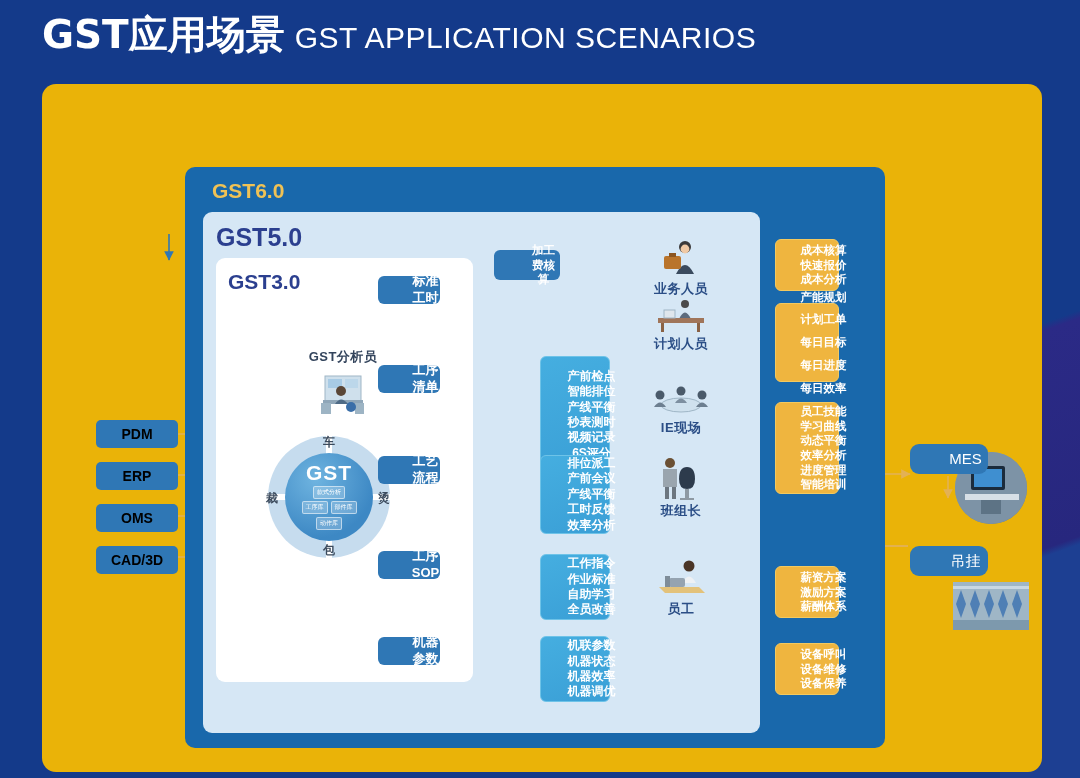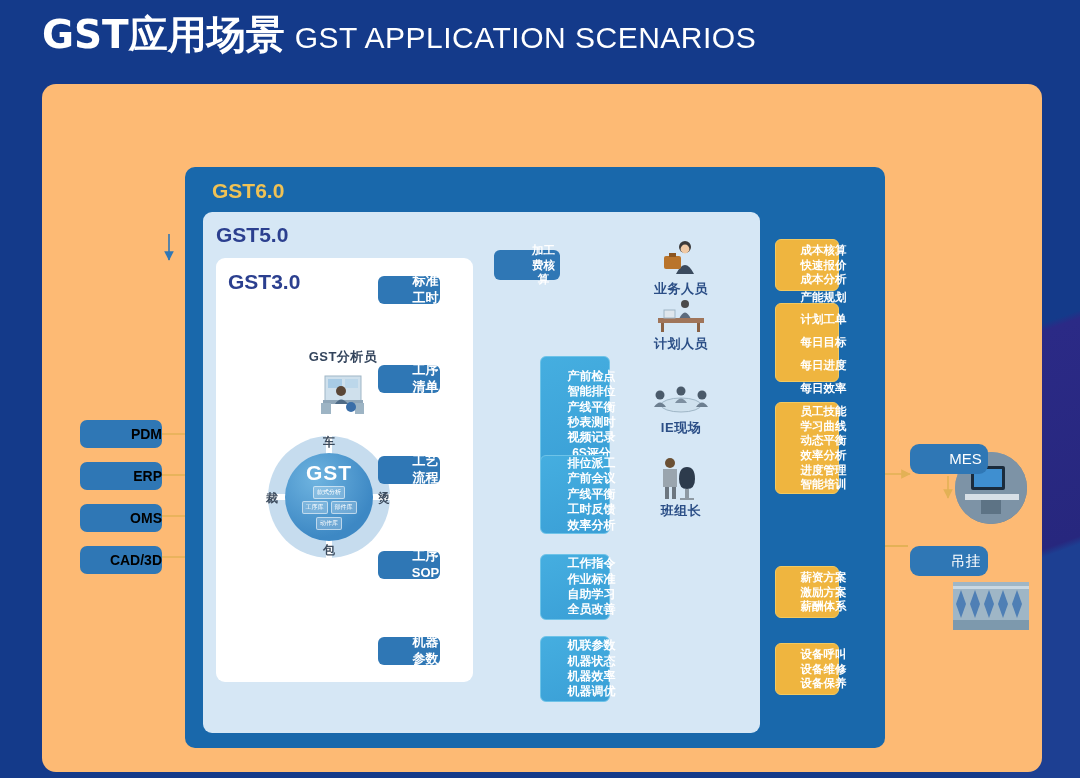--- a/index.html
+++ b/index.html
@@ -26,34 +26,34 @@
   #title-cn {
     color:#ffffff; font-size:39px; font-weight:bold; letter-spacing:0px;
     font-family:"DejaVu Sans","Liberation Sans",sans-serif;
   }
   #title-en {
     color:#ffffff; font-size:30px; font-weight:500; letter-spacing:0.5px;
   }
   
   #card {
     position:absolute; left:42px; top:84px; width:1000px; height:688px;
-    background:#fdba74; border-radius:14px; overflow:hidden;
+    background:#eab308; border-radius:14px; overflow:hidden;
   }
   
   #panel6 {
     position:absolute; left:143px; top:83px; width:700px; height:581px;
     background:#1968ab; border-radius:10px;
   }
   #panel6 > .ver { position:absolute; left:27px; top:12px; font-size:21px; font-weight:bold; color:#f0c255; }
   
   #panel5 {
     position:absolute; left:18px; top:45px; width:557px; height:521px;
     background:#d6e7f5; border-radius:9px;
   }
-  #panel5 > .ver { position:absolute; left:13px; top:11px; font-size:21px; font-weight:bold; color:#2b3f8f; }
+  #panel5 > .ver { position:absolute; left:13px; top:11px; font-size:25px; font-weight:bold; color:#2b3f8f; }
   
   #panel3 {
     position:absolute; left:13px; top:46px; width:257px; height:424px;
     background:#ffffff; border-radius:9px;
   }
   #panel3 > .ver { position:absolute; left:12px; top:12px; font-size:21px; font-weight:bold; color:#2b3f8f; }
 
   
   .box {
     position:absolute; display:flex; flex-direction:column;
@@ -62,22 +62,22 @@
   }
   .box-dark  { background:#2f77b5; font-size:13px; font-weight:bold; }
   .box-light { background:linear-gradient(160deg,#45aee0,#3a9fd6); font-size:12px; font-weight:bold; border:1px solid #6ec3e8;}
   .box-yellow{ background:#efb53f; font-size:11.5px; font-weight:bold; border:1px solid #f3c95f; }
   .box-input { background:#2f77b5; font-size:14px; font-weight:bold; border-radius:5px; }
   .box-mes   { background:#2f77b5; font-size:15px; font-weight:normal; border-radius:9px; }
   .box-light .ln, .box-yellow .ln { display:block; white-space:nowrap; }
 
   
   #inputs { position:absolute; left:38px; top:336px; width:104px; }
-  #inputs .box-input { position:relative; left:0; width:82px; height:28px;
-      display:flex; align-items:center; justify-content:flex-end; margin-bottom:14px;border-radius:7px; }
+  #inputs .box-input { position:relative; left:16px; width:82px; height:28px;
+      display:flex; align-items:center; justify-content:center; margin-bottom:14px; }
 
   
   #analyst { position:absolute; left:34px; top:90px; width:186px; text-align:center; }
   #analyst .lbl { font-size:13px; color:#33445c; font-weight:600; letter-spacing:.5px;}
   #analyst .person { margin-top:4px; }
 
   
   #wheel { position:absolute; left:52px; top:178px; width:122px; height:122px; }
   .wheel-ring { position:absolute; inset:0; border-radius:50%; background:#c6dcee; }
   .wheel-gap { position:absolute; background:#ffffff; }
@@ -368,20 +368,32 @@
         <rect x="10" y="31" width="4" height="12" fill="#6c7680"></rect>
         <rect x="17" y="31" width="4" height="12" fill="#6c7680"></rect>
         <path d="M32,11 q8,0 8,12 q0,10 -8,10 q-8,0 -8,-10 q0,-12 8,-12z" fill="#2d3b4c"></path>
         <rect x="30" y="33" width="4" height="10" fill="#8e99a3"></rect>
         <rect x="25" y="42" width="14" height="2.5" fill="#8e99a3"></rect>
       </svg>
     </div>
     <div class="rlabel">班组长</div>
   </div>
 
+  <div class="role" style="left:596px;top:472px;">
+    <div class="ricon">
+      <svg width="56" height="40" viewBox="0 0 56 40">
+        <circle cx="36" cy="8" r="5.5" fill="#4a3526"></circle>
+        <path d="M29,25 q7,-13 14,0 z" fill="#eef1f4"></path>
+        <rect x="16" y="20" width="16" height="9" rx="2" fill="#95a3b0"></rect>
+        <rect x="12" y="18" width="5" height="11" fill="#7f8d99"></rect>
+        <path d="M6,29 h40 l6,6 h-40 z" fill="#e3c27a"></path>
+      </svg>
+    </div>
+    <div class="rlabel">员工</div>
+  </div>
 
 
   <div class="box box-yellow" style="left:733px;top:155px;width:64px;height:52px;">
     <span class="ln">成本核算</span>
     <span class="ln">快速报价</span>
     <span class="ln">成本分析</span>
   </div>
   <div class="box box-yellow" style="left:733px;top:219px;width:64px;height:79px;gap:8px;">
     <span class="ln">产能规划</span>
     <span class="ln">计划工单</span>

